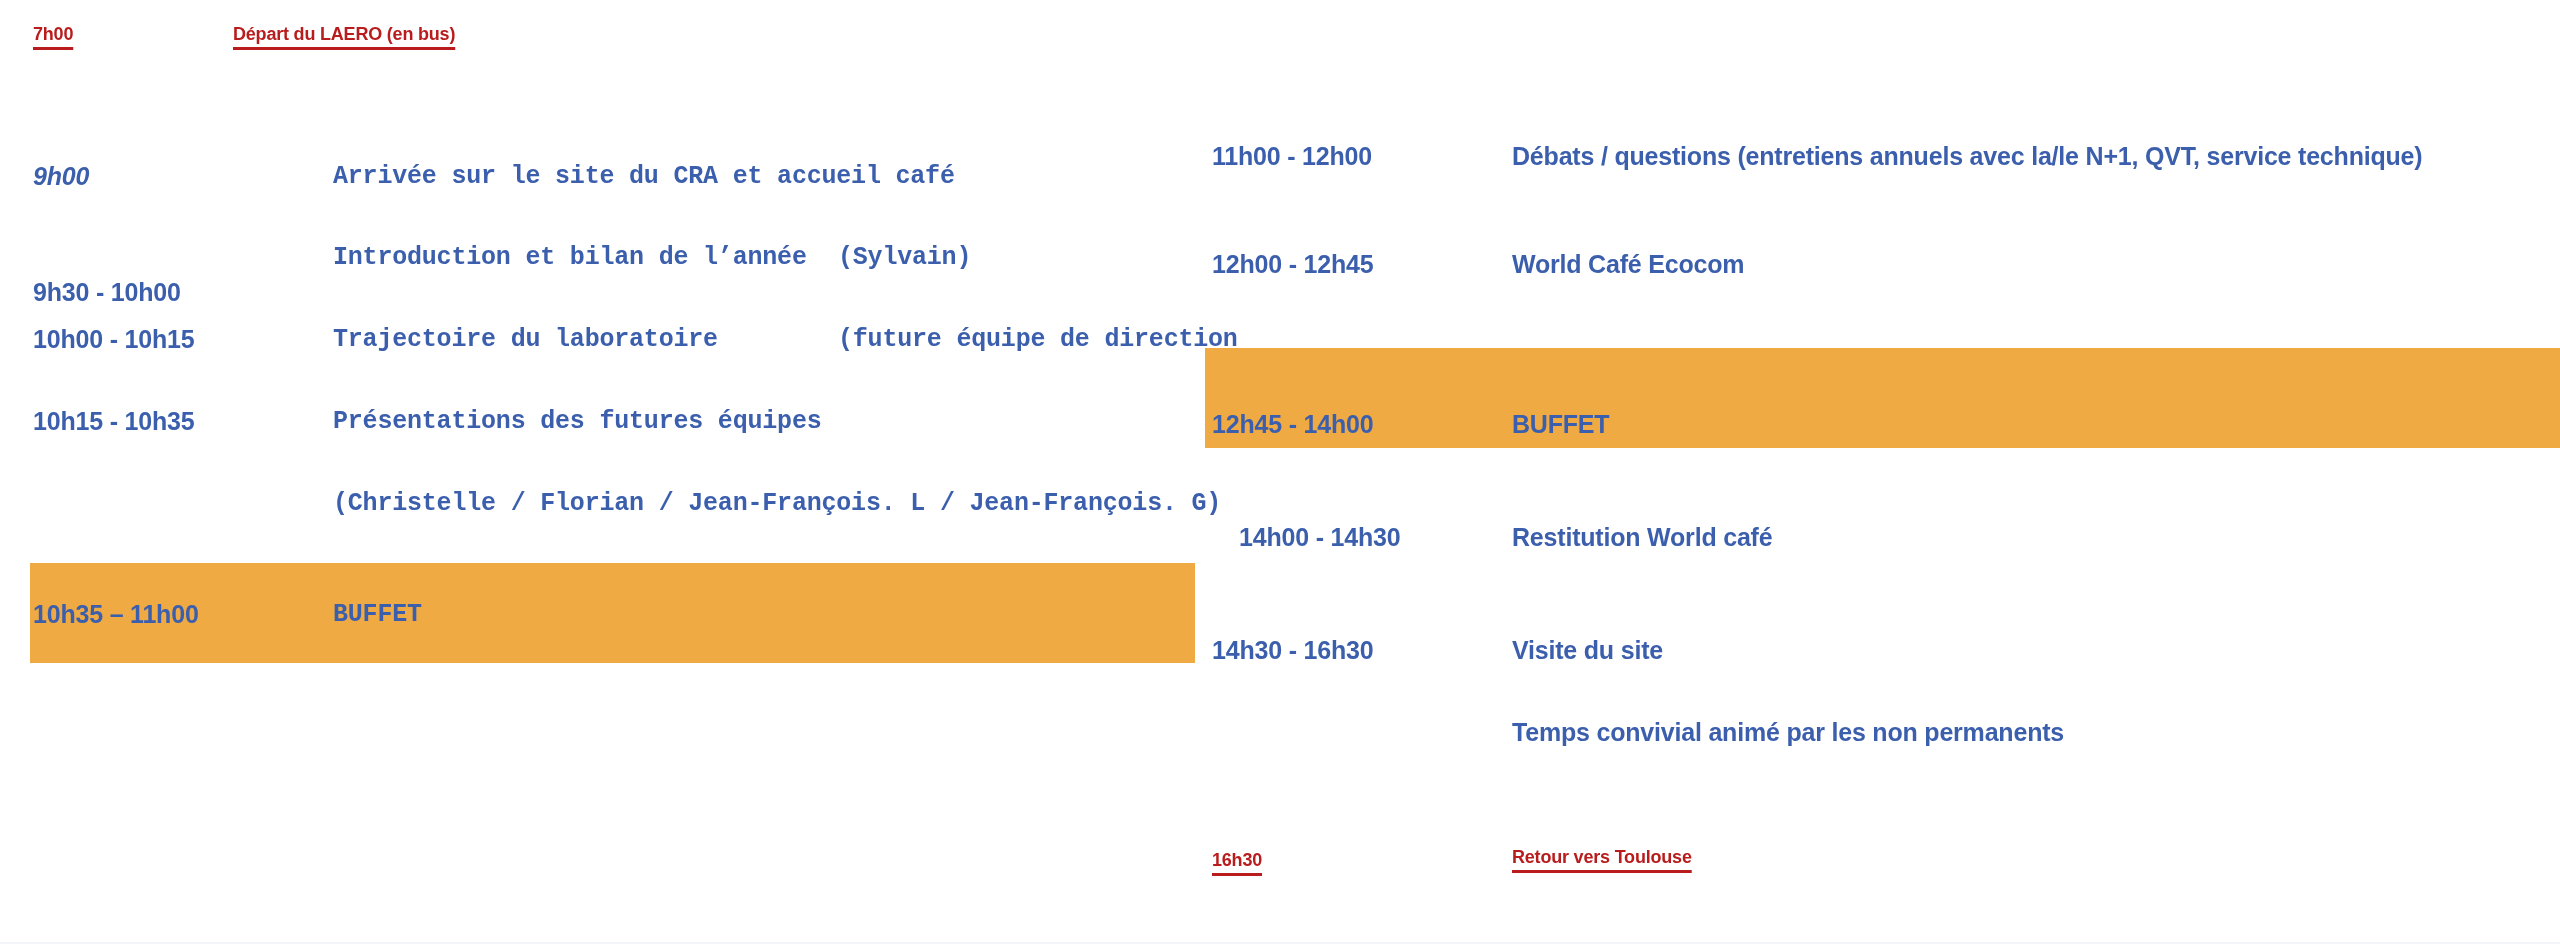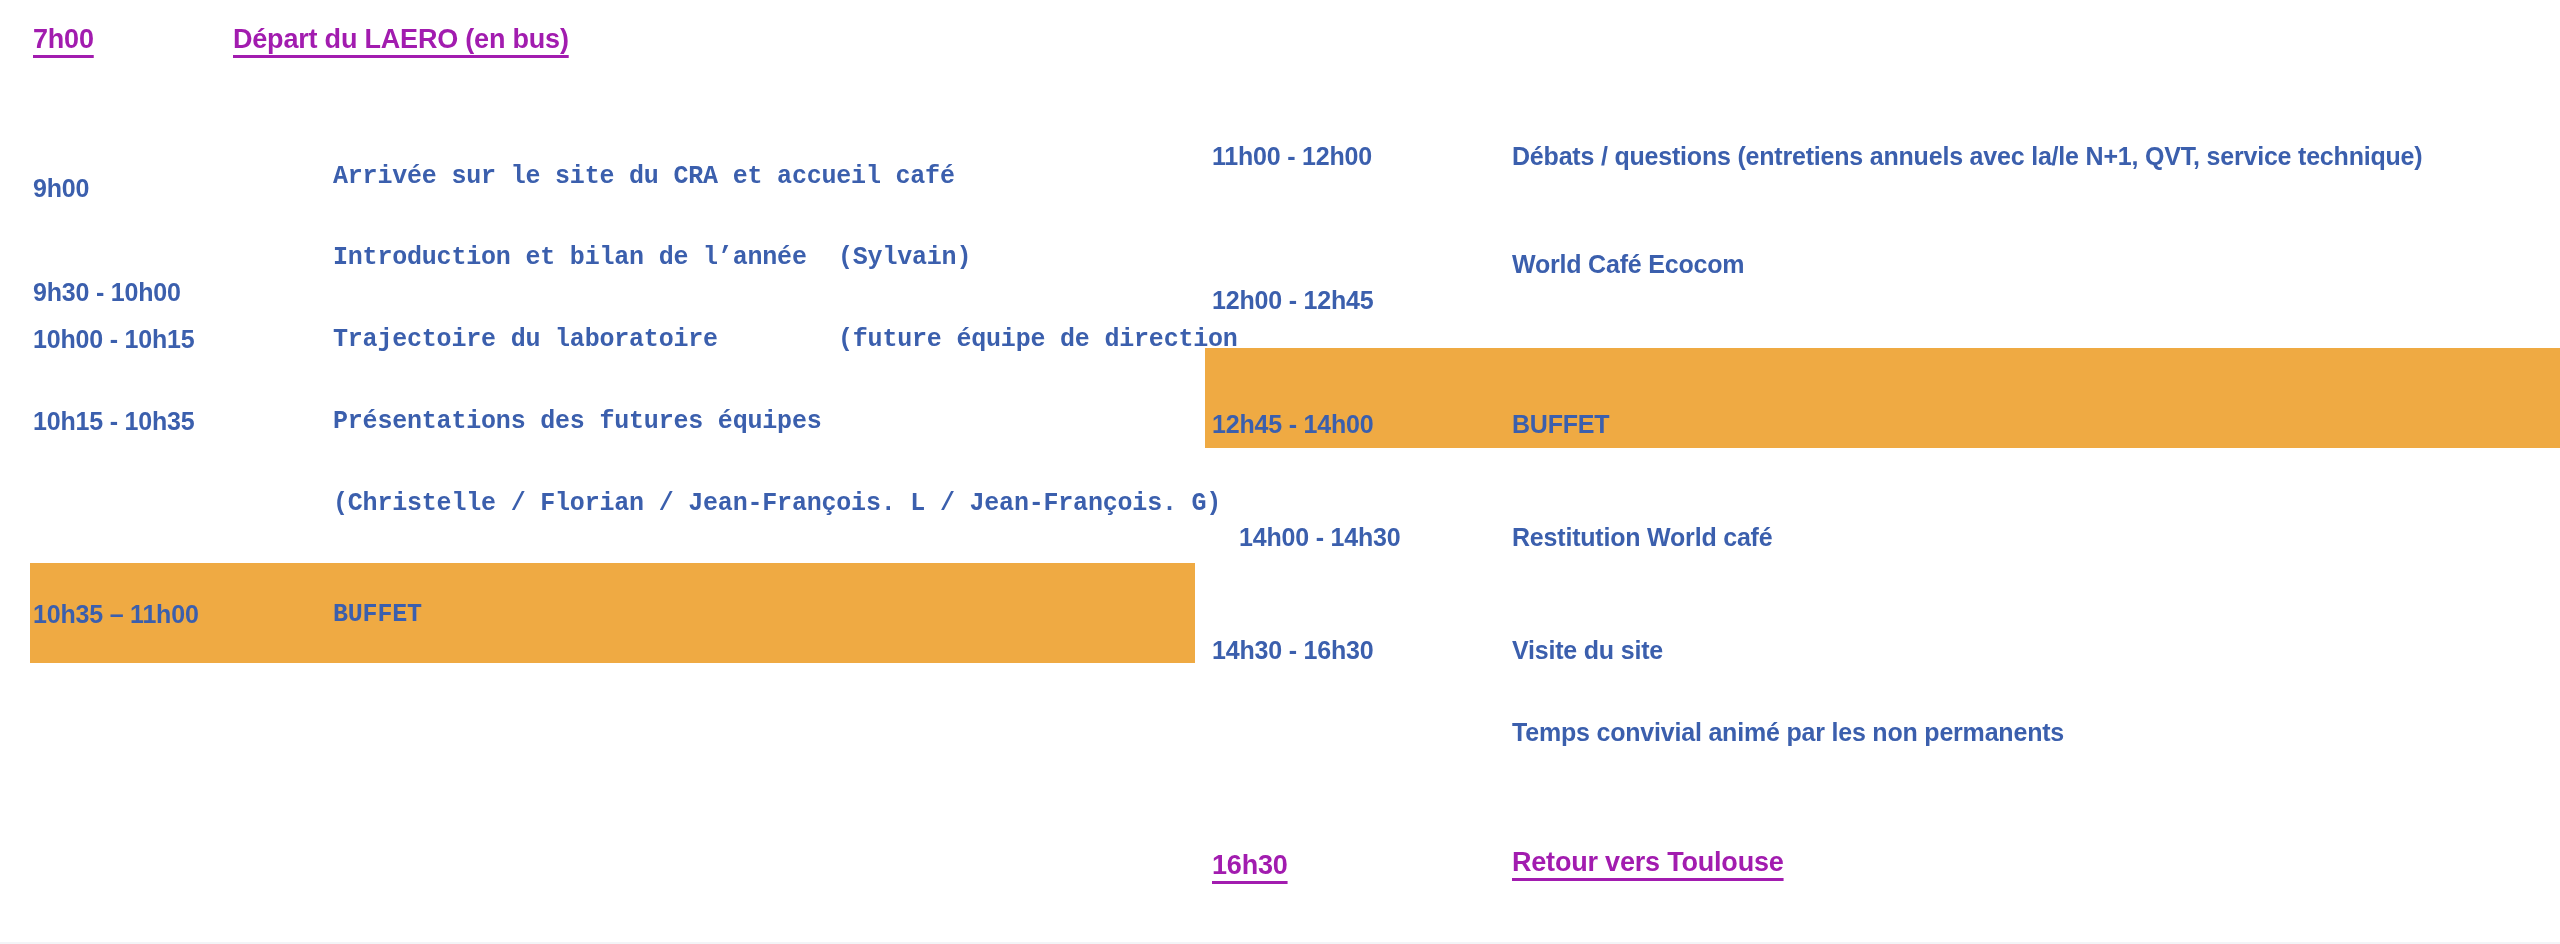--- a/index.html
+++ b/index.html
@@ -48,22 +48,22 @@
   .time {
     color: #3b5fad;
     font-size: 25px;
   }
   .desc {
     color: #3b5fad;
     font-size: 25px;
   }
   .accent-time,
   .accent-desc {
-    color: #a21caf;
-    font-size: 27px;
+    color: #b91c1c;
+    font-size: 18px;
     text-decoration: underline;
     text-decoration-thickness: 3px;
     text-underline-offset: 7px;
   }
 
   
   .band {
     position: absolute;
     background: #efaa43;
   }
@@ -92,21 +92,21 @@
   <div class="band" style="left:1205px; top:348px; width:1355px; height:100px;"></div>
 
   <div class="row">
     <span class="cell accent-time header-time" style="top:24px;">7h00 </span>
     <span class="cell accent-desc header-desc" style="top:24px;">Départ du LAERO (en bus)</span>
   </div>
 
   <div class="col-left">
 
     <div class="row">
-      <span class="cell time" style="top:174px;">9h00</span>
+      <span class="cell time" style="top:162px;font-style:italic;">9h00</span>
       <span class="cell desc" style="top:162px;">Arrivée sur le site du CRA et accueil café</span>
     </div>
 
     <div class="row">
       <span class="cell time" style="top:243px;margin-top:35px;">9h30 - 10h00</span>
       <span class="cell desc" style="top:243px;">Introduction et bilan de l’année</span>
       <span class="cell desc extra" style="top:243px;">(Sylvain)</span>
     </div>
 
     <div class="row">
@@ -132,21 +132,21 @@
   </div>
 
   <div class="col-right">
 
     <div class="row">
       <span class="cell time" style="top:142px;">11h00 - 12h00</span>
       <span class="cell desc" style="top:142px;">Débats / questions (entretiens annuels avec la/le N+1, QVT, service technique)</span>
     </div>
 
     <div class="row">
-      <span class="cell time" style="top:250px;margin-top:36px;">12h00 - 12h45</span>
+      <span class="cell time" style="top:250px;">12h00 - 12h45</span>
       <span class="cell desc" style="top:250px;">World Café Ecocom</span>
     </div>
 
     <div class="row">
       <span class="cell time" style="top:410px;">12h45 - 14h00</span>
       <span class="cell desc" style="top:410px;">BUFFET</span>
     </div>
 
     <div class="row">
       <span class="cell time" style="top:523px;margin-left:27px;">14h00 - 14h30</span>

